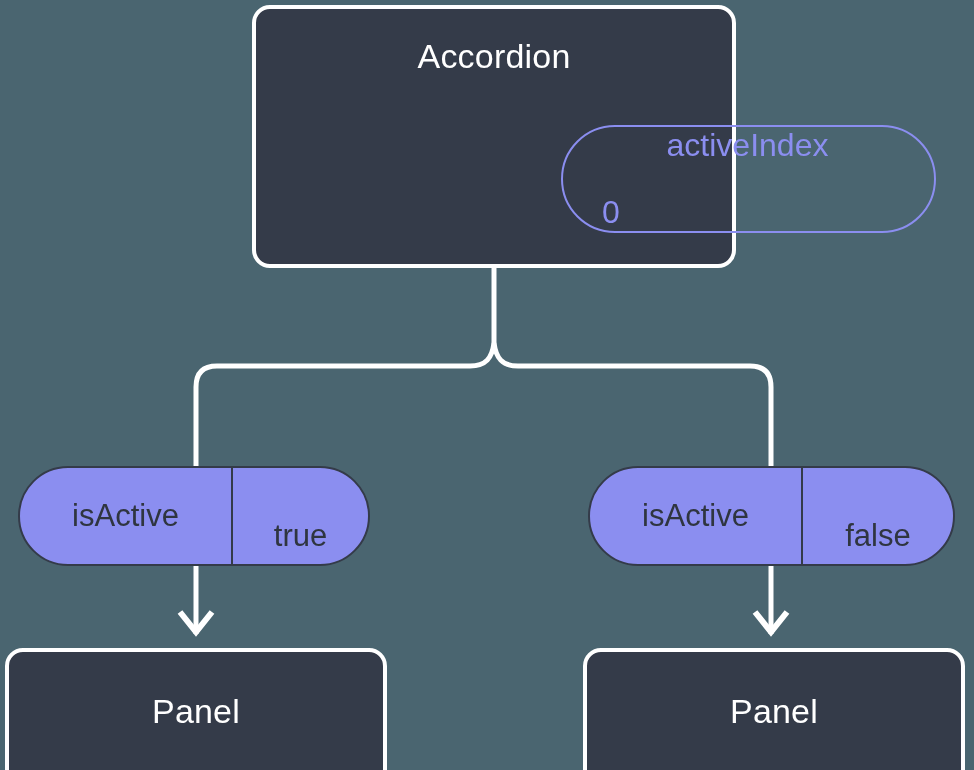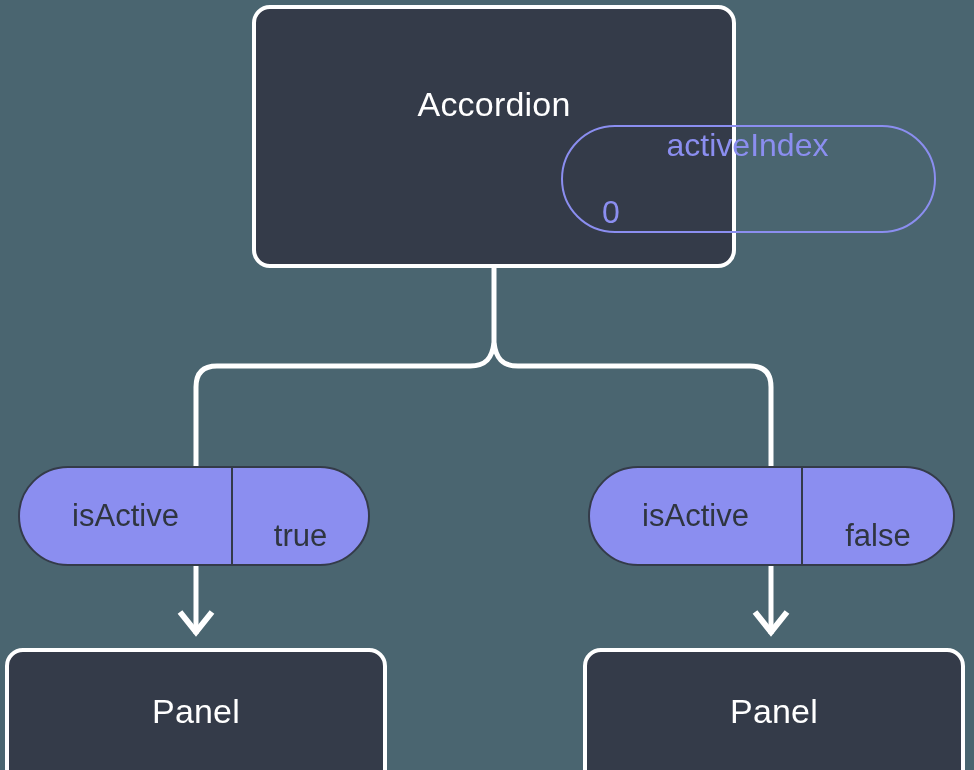--- a/index.html
+++ b/index.html
@@ -43,21 +43,21 @@
     white-space: nowrap;
   }
 
   
   #accordion-node {
     left: 252px;
     top: 5px;
     width: 484px;
     height: 263px;
     justify-content: flex-start;
-    padding-top: 76px;
+    padding-top: 28px;
   }
 
   
   .pill {
     display: flex;
     align-items: stretch;
     box-sizing: border-box;
     border-radius: 999px;
     overflow: hidden;
   }

